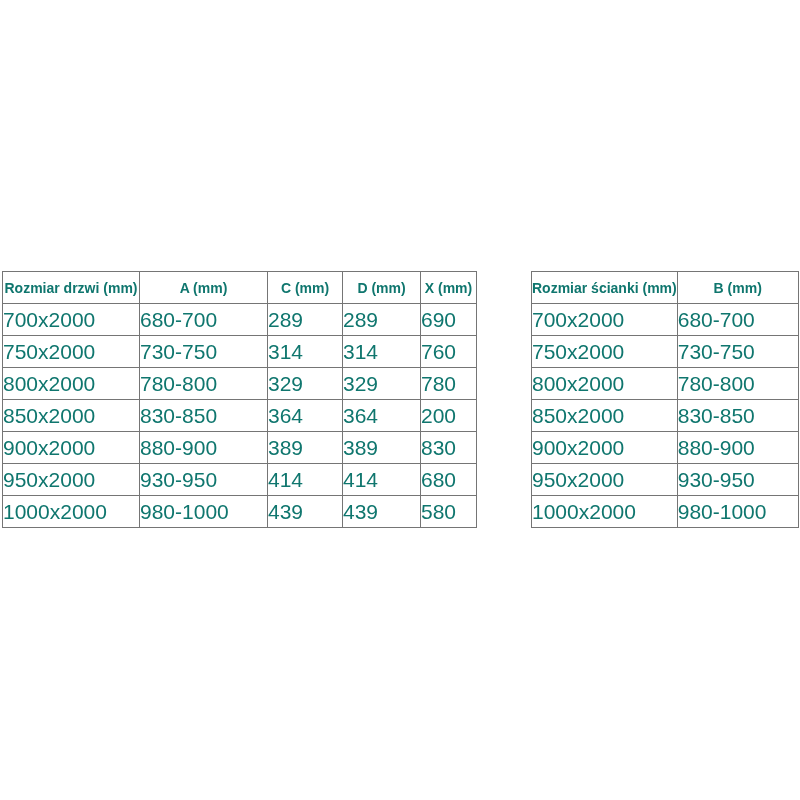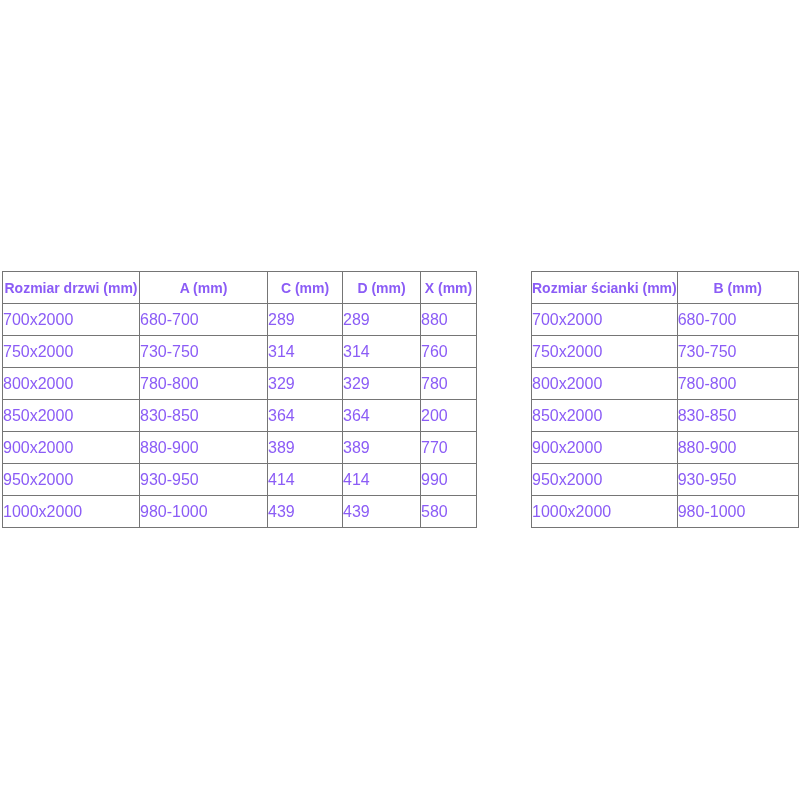--- a/index.html
+++ b/index.html
@@ -27,31 +27,31 @@
     border-collapse: collapse;
     table-layout: fixed;
     background: #ffffff;
   }
   table.spec th,
   table.spec td {
     border: 1px solid #757575;
     vertical-align: middle;
     padding: 0;
     height: 32px;
-    color: #8b5cf6;
+    color: #0f766e;
     overflow: hidden;
     white-space: nowrap;
   }
   table.spec th {
     font-weight: bold;
     font-size: 14px;
   }
   table.spec td {
     font-weight: normal;
-    font-size: 16px;
+    font-size: 21px;
   }
   #wall-table { margin-left: 54px; }
 </style>
 </head>
 <body>
 
 <div class="canvas">
   <div class="tables-row">
 
     <table class="spec" id="door-table">
@@ -70,21 +70,21 @@
           <th>D (mm)</th>
           <th>X (mm)</th>
         </tr>
       </thead>
       <tbody>
           <tr>
             <td>700x2000</td>
             <td>680-700</td>
             <td>289</td>
             <td>289</td>
-            <td>880</td>
+            <td>690</td>
           </tr>
           <tr>
             <td>750x2000</td>
             <td>730-750</td>
             <td>314</td>
             <td>314</td>
             <td>760</td>
           </tr>
           <tr>
             <td>800x2000</td>
@@ -98,28 +98,28 @@
             <td>830-850</td>
             <td>364</td>
             <td>364</td>
             <td>200</td>
           </tr>
           <tr>
             <td>900x2000</td>
             <td>880-900</td>
             <td>389</td>
             <td>389</td>
-            <td>770</td>
+            <td>830</td>
           </tr>
           <tr>
             <td>950x2000</td>
             <td>930-950</td>
             <td>414</td>
             <td>414</td>
-            <td>990</td>
+            <td>680</td>
           </tr>
           <tr>
             <td>1000x2000</td>
             <td>980-1000</td>
             <td>439</td>
             <td>439</td>
             <td>580</td>
           </tr>
         </tbody>
     </table>

